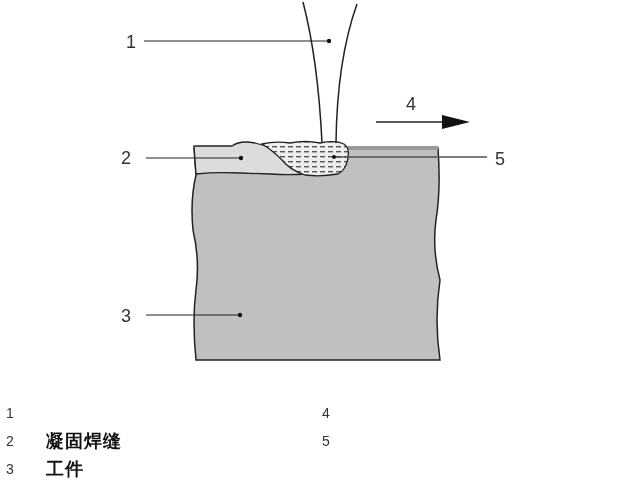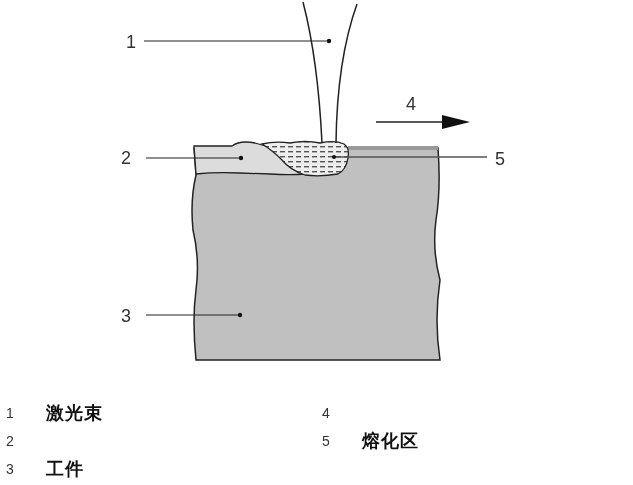--- a/index.html
+++ b/index.html
@@ -51,29 +51,28 @@
   <polygon points="442,115 470,122 442,129" fill="#111"></polygon>
 
   <line x1="334" y1="157" x2="487" y2="157" stroke="#555" stroke-width="1.5"></line>
   <circle cx="334" cy="157" r="2" fill="#111"></circle>
   <text class="num" x="495" y="165">5</text>
 </svg>
 
 <div class="legend">
   <div class="lg-item" style="left:6px; top:4px;">
     <span class="lg-num">1</span>
-    <span class="lg-text">激光束</span>
   </div>
   <div class="lg-item" style="left:6px; top:32px;">
     <span class="lg-num">2</span>
+    <span class="lg-text">凝固焊缝</span>
   </div>
   <div class="lg-item" style="left:6px; top:60px;">
     <span class="lg-num">3</span>
     <span class="lg-text">工件</span>
   </div>
   <div class="lg-item" style="left:322px; top:4px;">
     <span class="lg-num">4</span>
   </div>
   <div class="lg-item" style="left:322px; top:32px;">
     <span class="lg-num">5</span>
-    <span class="lg-text">熔化区</span>
   </div>
 </div>
 
 </body></html>

